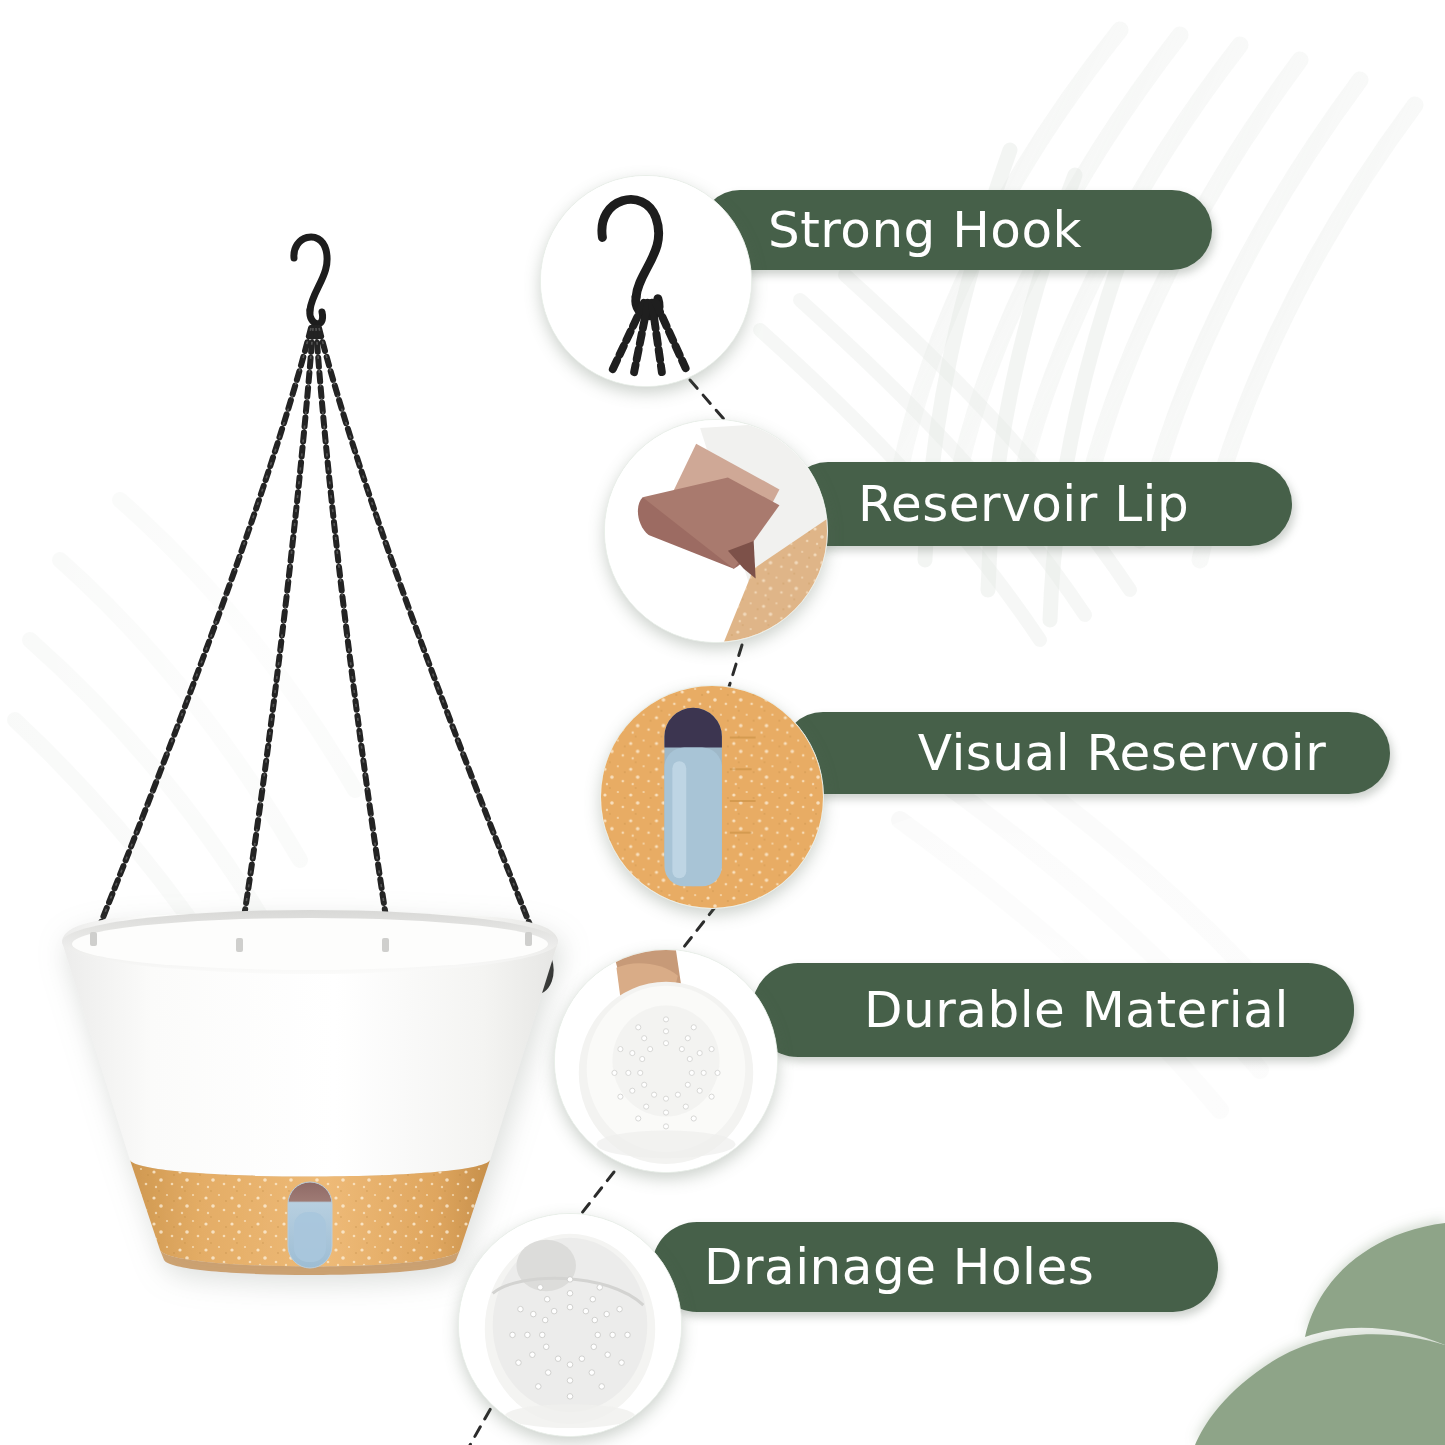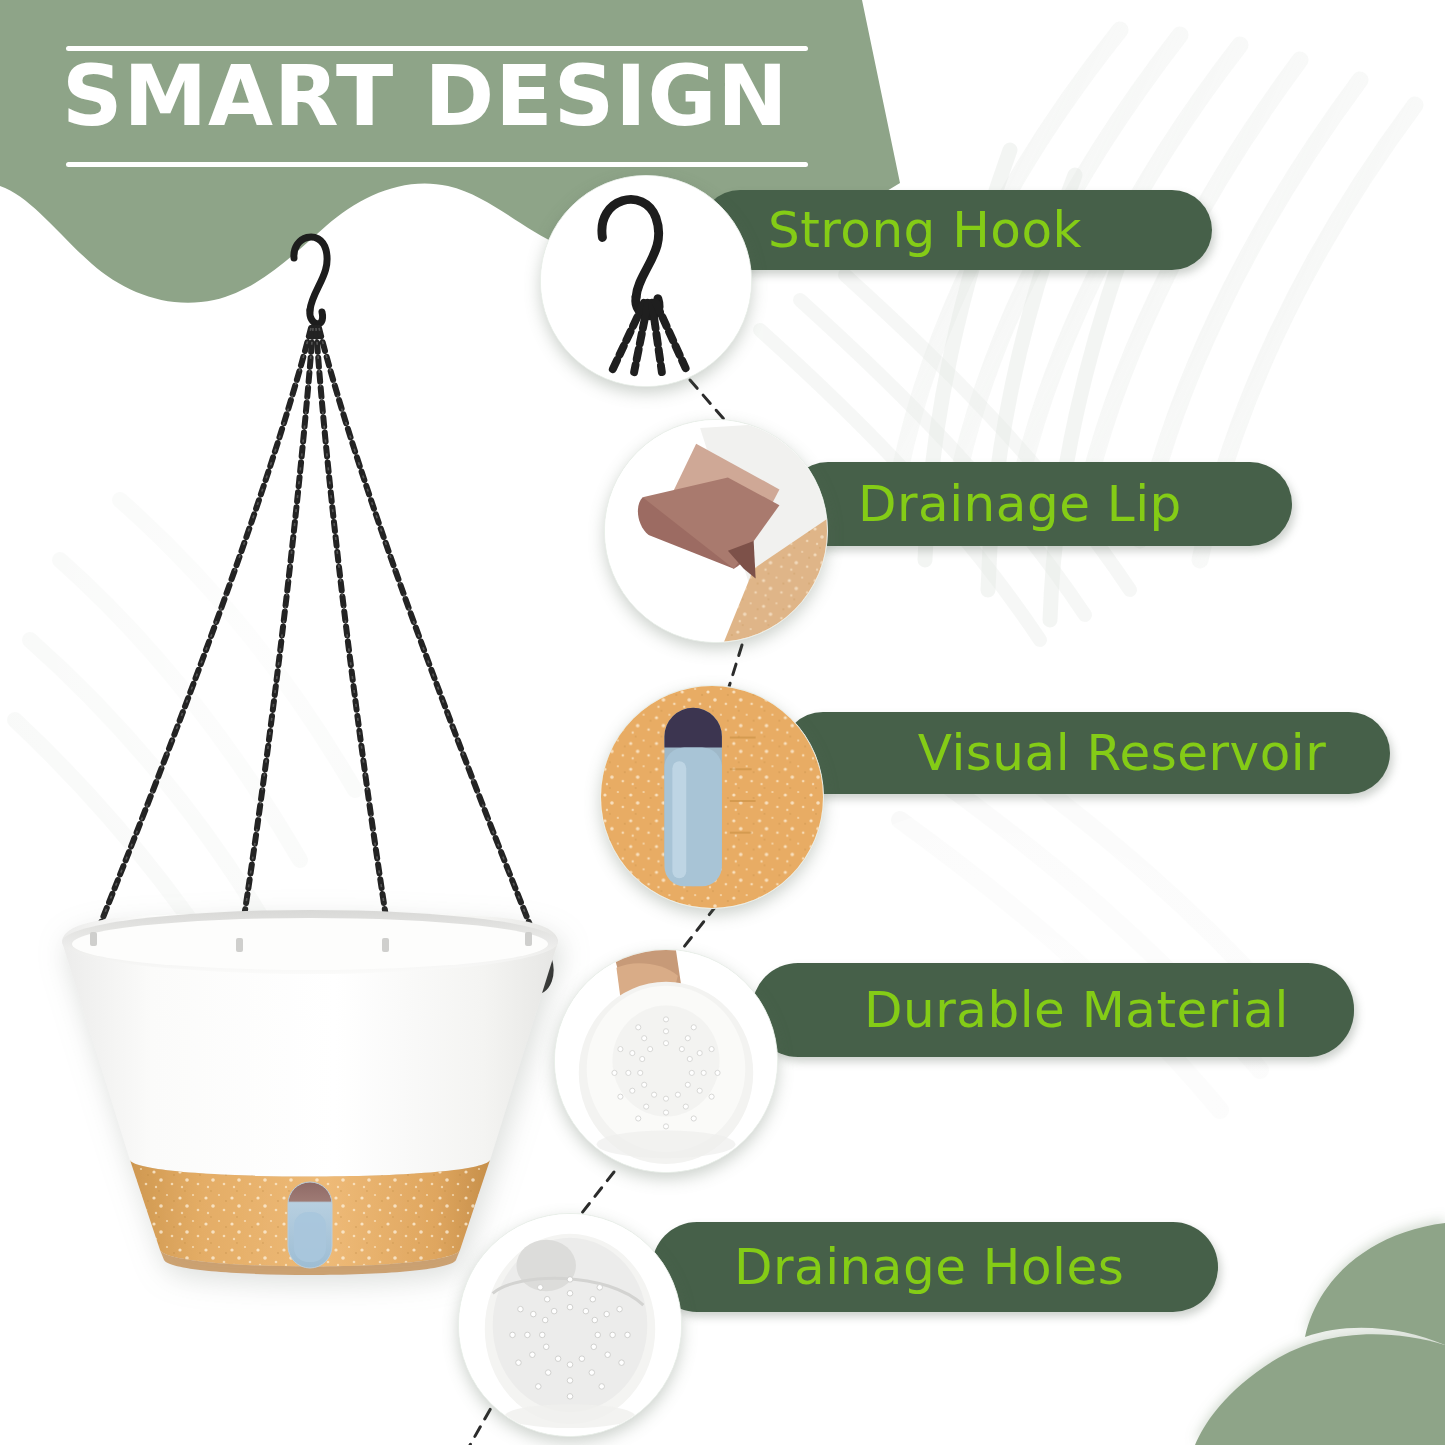--- a/index.html
+++ b/index.html
@@ -60,21 +60,21 @@
   }
   .f-pill {
     position:absolute;
     background:#466049;
     border-radius:46px;
     display:flex;
     align-items:center;
     box-shadow:3px 5px 9px rgba(80,95,80,.28);
   }
   .f-label {
-    color:#84cc16;
+    color:#ffffff;
     font-size:50px;
     font-weight:400;
     letter-spacing:.5px;
     white-space:nowrap;
     font-family:"DejaVu Sans", sans-serif;
   }
   .connector { position:absolute; }
 
   
   .art { position:absolute; inset:0; }
@@ -129,35 +129,20 @@
         <path d="M900 820 C1010 900 1120 990 1220 1110"></path>
         <path d="M940 780 C1050 860 1160 950 1260 1070"></path>
         <path d="M985 745 C1095 825 1205 915 1305 1035"></path>
       </g>
 
       <ellipse cx="330" cy="760" rx="420" ry="560" fill="url(#softGlow)" opacity=".85"></ellipse>
       <ellipse cx="1080" cy="1120" rx="420" ry="330" fill="url(#softGlow)" opacity=".8"></ellipse>
     </svg>
   </div>
 
-  <div class="header-shape">
-    <svg viewBox="0 0 1000 330" width="1000" height="330">
-      <path d="M0,0 H862 L900,183 L862,206 C835,196 800,195 772,205
-               C742,216 718,238 690,250
-               C650,268 600,262 562,246
-               C520,228 490,196 448,186
-               C404,176 360,196 326,226
-               C292,256 258,290 214,300
-               C168,310 124,292 92,264
-               C58,234 30,196 0,186 Z" fill="#8ea488"></path>
-    </svg>
-    <div class="header-rule top"></div>
-    <h1 class="header-title">SMART DESIGN</h1>
-    <div class="header-rule bottom"></div>
-  </div>
 
   <div class="corner-deco">
     <svg viewBox="0 0 360 250" width="360" height="250">
       <defs>
         <filter id="decoShadow" x="-30%" y="-30%" width="170%" height="170%">
           <feDropShadow dx="0" dy="-4" stdDeviation="6" flood-color="#8aa085" flood-opacity=".35"></feDropShadow>
         </filter>
       </defs>
       <g filter="url(#decoShadow)">
         <path d="M360,10 C300,20 258,62 244,110 C300,104 330,112 360,126 Z" fill="#466049" opacity="0"></path>
@@ -294,21 +279,21 @@
           <path d="M108 128 L94 198"></path>
           <path d="M112 128 L122 198"></path>
           <path d="M116 128 L146 194"></path>
         </g>
       </svg>
     </div>
   </div>
 
   <div class="feature">
     <div class="f-pill" style="left:786px; top:462px; width:506px; height:84px;">
-      <span class="f-label" style="margin-left:72px;">Drainage Lip</span>
+      <span class="f-label" style="margin-left:72px;">Reservoir Lip</span>
     </div>
     <div class="f-circle" style="left:604px; top:419px; width:224px; height:224px;">
       <svg class="art" viewBox="0 0 224 224">
         <rect width="224" height="224" fill="#ffffff"></rect>
         <path d="M96 8 L224 0 L224 120 L150 180 Z" fill="#f1f1ef"></path>
         <path d="M150 150 L224 100 L224 224 L120 224 Z" fill="#dfb588"></path>
         <path d="M150 150 L224 100 L224 224 L120 224 Z" fill="url(#speck)" opacity=".8"></path>
         <path d="M92 24 L176 70 L150 120 L66 78 Z" fill="#cfa896"></path>
         <path d="M38 78 C30 86 32 106 44 116 L130 150 C146 142 150 120 140 110 Z" fill="#9c6b62"></path>
         <path d="M38 78 L124 58 L176 86 L130 150 Z" fill="#a97a6e"></path>
@@ -391,21 +376,21 @@
               <circle cx="96" cy="100" r="2.6"></circle>
           </g>
         </g>
         <ellipse cx="112" cy="196" rx="70" ry="14" fill="#eeeeec" opacity=".7"></ellipse>
       </svg>
     </div>
   </div>
 
   <div class="feature">
     <div class="f-pill" style="left:652px; top:1222px; width:566px; height:90px;">
-      <span class="f-label" style="margin-left:82px;">Drainage Holes</span>
+      <span class="f-label" style="margin-left:52px;">Drainage Holes</span>
     </div>
     <div class="f-circle" style="left:458px; top:1213px; width:224px; height:224px;">
       <svg class="art" viewBox="0 0 224 224">
         <rect width="224" height="224" fill="#ffffff"></rect>
         <ellipse cx="112" cy="116" rx="86" ry="96" fill="#f4f4f2"></ellipse>
         <ellipse cx="112" cy="112" rx="78" ry="88" fill="#ececeb"></ellipse>
         <ellipse cx="88" cy="52" rx="30" ry="26" fill="#dcdcda"></ellipse>
         <path d="M34 80 C60 58 150 58 186 92" stroke="#d3d3d1" stroke-width="3" fill="none"></path>
         <g fill="#ffffff" stroke="#cfcfcd" stroke-width="1">
           <circle cx="112" cy="66" r="2.8"></circle>

